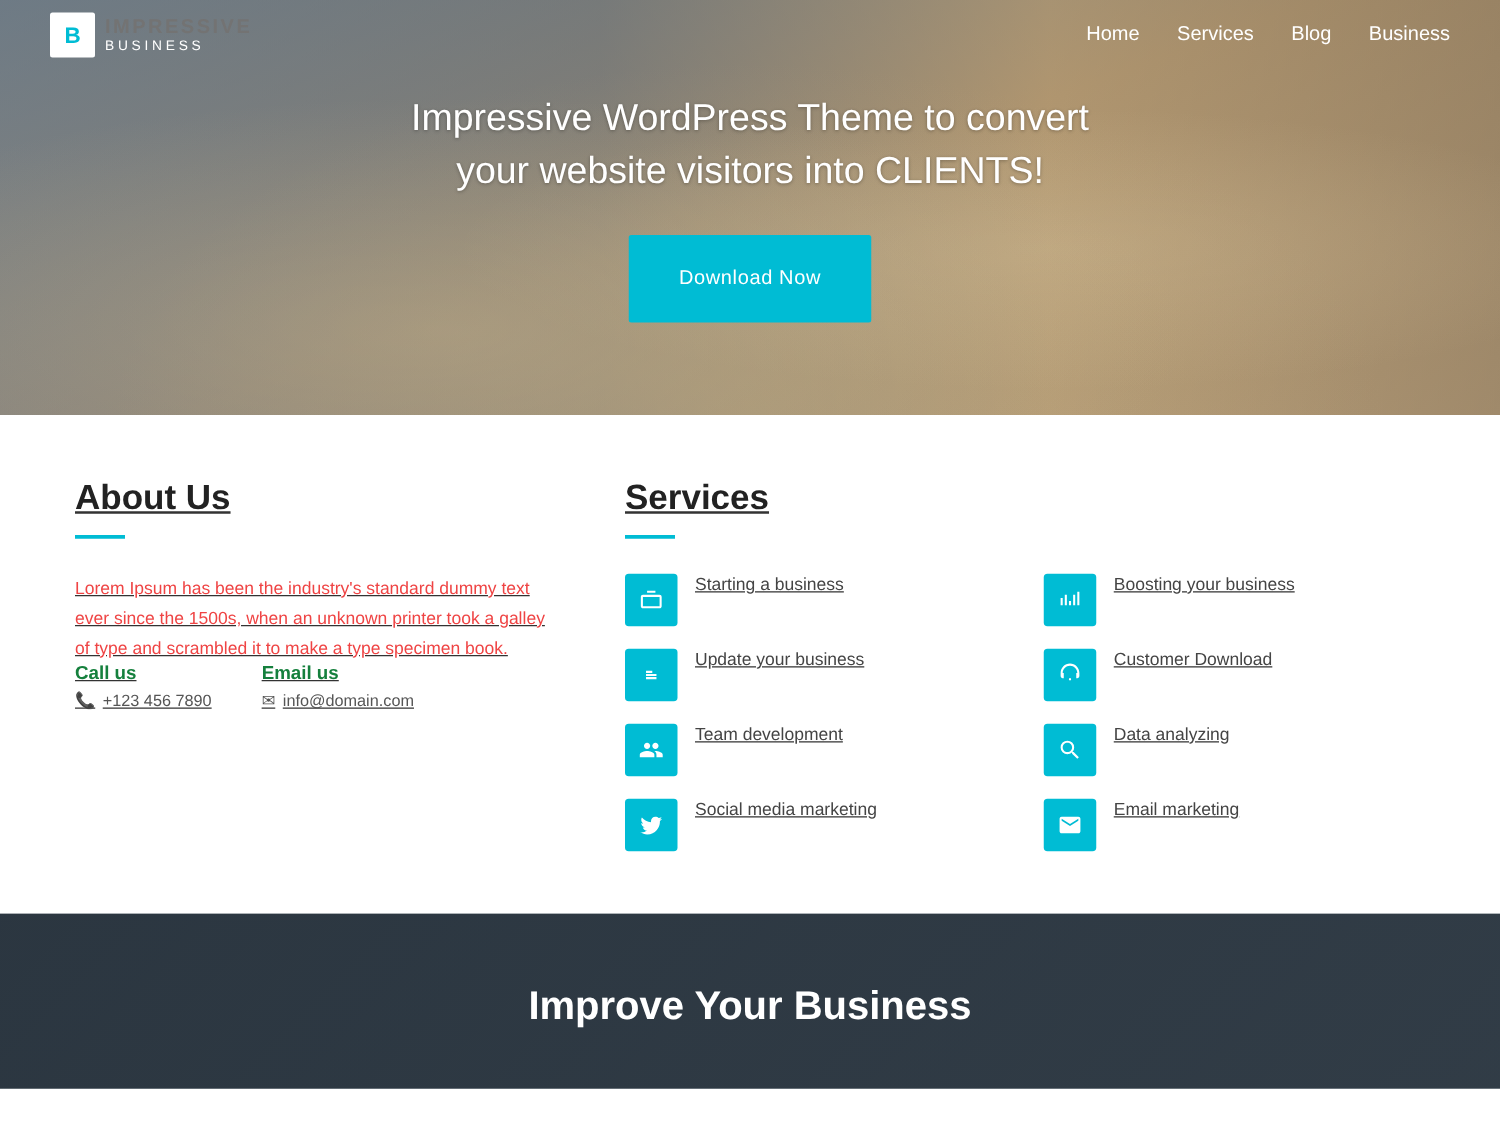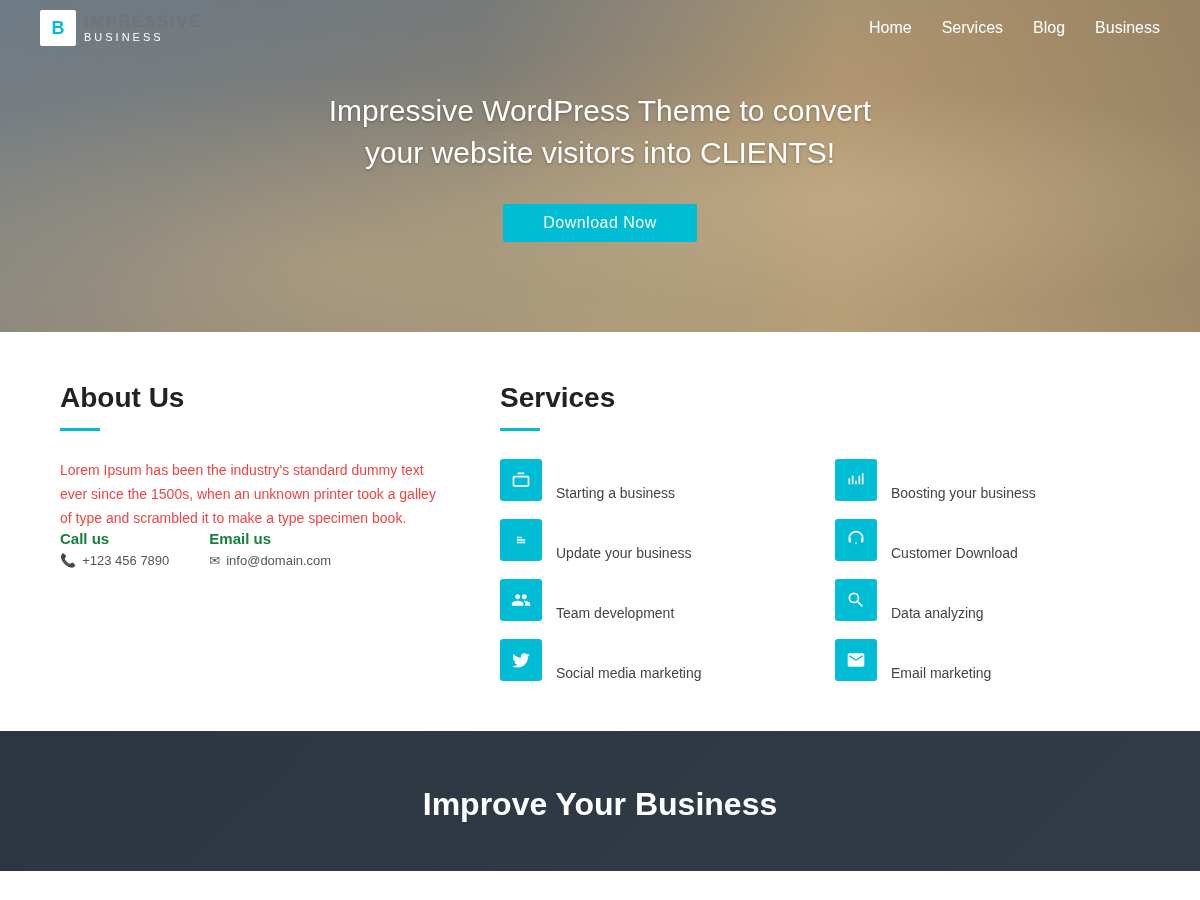--- a/index.html
+++ b/index.html
@@ -101,34 +101,35 @@
       font-weight: 400;
       line-height: 1.4;
       margin-bottom: 30px;
       text-shadow: 0 1px 3px rgba(0,0,0,0.3);
       max-width: 620px;
     }
     .btn-download {
       background: #00bcd4;
       color: #fff;
       border: none;
-      padding: 10px 40px;
+      padding: 26px 40px;
       font-size: 16px;
       font-weight: 500;
       cursor: pointer;
       border-radius: 2px;
       letter-spacing: 0.5px;
     }
 
     
     .content-section {
       display: flex;
       padding: 50px 60px;
       background: #fff;
       gap: 60px;
+      text-decoration: underline;
     }
     .about-col {
       flex: 0 0 380px;
       max-width: 380px;
     }
     .services-col {
       flex: 1;
     }
     .section-title {
       font-size: 28px;
@@ -172,21 +173,21 @@
     }
 
     
     .services-grid {
       display: grid;
       grid-template-columns: 1fr 1fr;
       gap: 18px 30px;
     }
     .service-item {
       display: flex;
-      align-items: flex-end;
+      align-items: flex-start;
       gap: 14px;
       cursor: pointer;
     }
     .service-icon-box {
       width: 42px; height: 42px;
       background: #00bcd4;
       border-radius: 3px;
       display: flex;
       align-items: center;
       justify-content: center;

